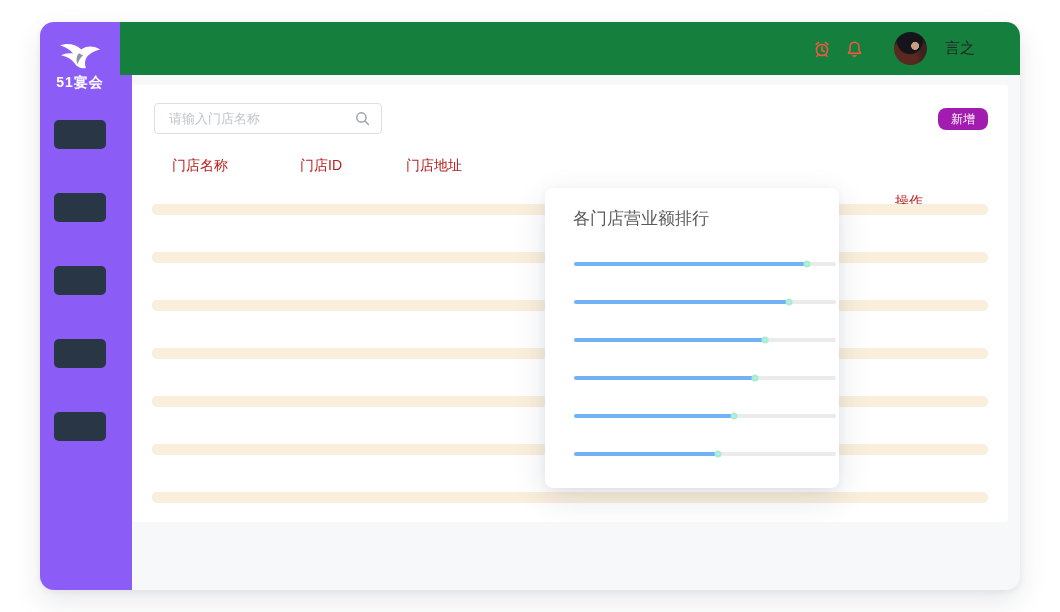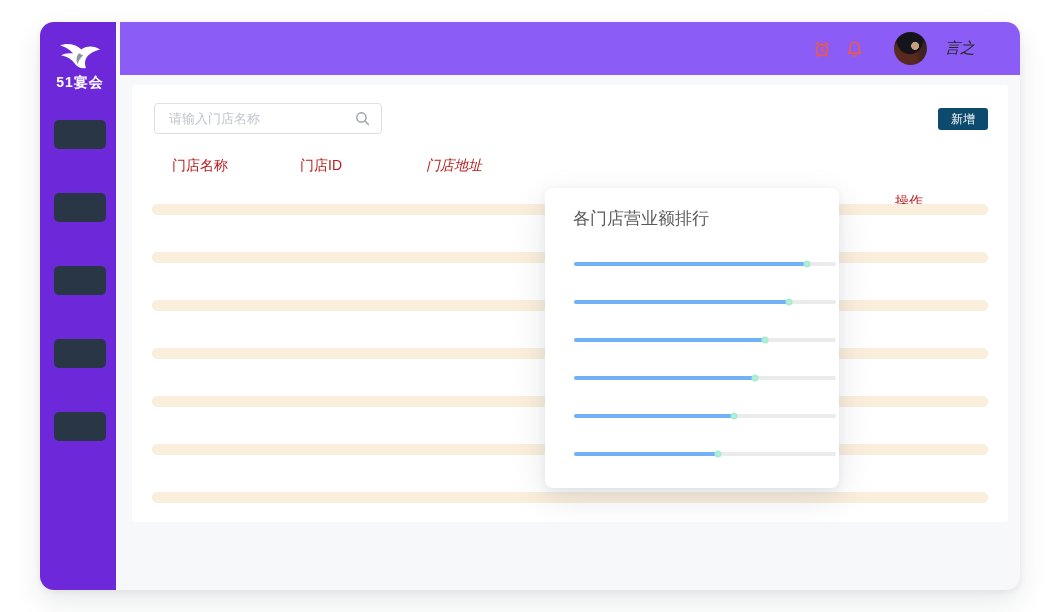--- a/index.html
+++ b/index.html
@@ -3,29 +3,29 @@
 <meta charset="utf-8">
 <style>
   * { margin:0; padding:0; box-sizing:border-box; }
   html,body { width:1060px; height:612px; background:#ffffff; font-family:"Liberation Sans", sans-serif; }
   .app {
     position:absolute; left:40px; top:22px; width:980px; height:568px;
     background:#f7f8fa; border-radius:14px; overflow:hidden;
     box-shadow:0 12px 28px rgba(30,40,60,.10), 0 2px 6px rgba(30,40,60,.06);
   }
   
-  .sidebar { position:absolute; left:0; top:0; width:76px; height:100%; background:#6d28d9; }
+  .sidebar { position:absolute; left:0; top:0; width:92px; height:100%; background:#8b5cf6; }
   .brand { position:absolute; top:18px; left:0; width:80px; text-align:center; }
   .brand svg { display:block; margin:0 auto; }
   .brand-name { color:#fff; font-size:14px; font-weight:bold; letter-spacing:1px; margin-top:2px; }
   .menu { position:absolute; top:98px; left:0; width:80px; }
   .menu-block { width:52px; height:29px; margin:0 auto 44px; background:#283646; border-radius:5px; }
   
   .main { position:absolute; left:80px; top:0; width:900px; height:100%; }
-  .topbar { position:absolute; top:0; left:0; width:100%; height:53px; background:#8b5cf6;font-style:italic; }
+  .topbar { position:absolute; top:0; left:0; width:100%; height:53px; background:#15803d; }
   .topbar-right { position:absolute; right:45px; top:0; height:53px; display:flex; align-items:center; }
   .icon-btn { background:none; border:none; cursor:pointer; display:flex; align-items:center; padding:0; }
   .icon-btn + .icon-btn { margin-left:15px; }
   .avatar {
     width:33px; height:33px; border-radius:50%; margin-left:31px; cursor:pointer;
     background:
       radial-gradient(circle at 64% 42%, #c79c83 0 13%, rgba(199,156,131,0) 15%),
       radial-gradient(circle at 48% 28%, #14141a 0 42%, rgba(20,20,26,0) 46%),
       radial-gradient(circle at 28% 78%, #59281f 0 38%, rgba(89,40,31,0) 55%),
       radial-gradient(circle at 75% 80%, #3a2320 0 40%, rgba(58,35,32,0) 55%),
@@ -38,29 +38,29 @@
   
   .search-box { position:absolute; left:22px; top:18px; width:228px; height:31px;border-radius:10px; }
   .search-box input {
     width:100%; height:100%; border:1px solid #dcdfe6; border-radius:4px;
     padding:0 36px 0 14px; font-size:13px; color:#333; outline:none; font-family:inherit;
   }
   .search-box input::placeholder { color:#c0c4cc; }
   .search-box svg { position:absolute; right:12px; top:8px; }
   .add-btn {
     position:absolute; right:20px; top:23px; width:50px; height:22px;
-    background:#0c4a6e; color:#fff; border:none; border-radius:3px;
+    background:#a21caf; color:#fff; border:none; border-radius:8px;
     font-size:12px; cursor:pointer; font-family:inherit;
   }
   
   .thead { position:absolute; left:0; top:72px; width:100%; height:22px; }
   .th { position:absolute; top:0; font-size:14px; color:#b91c1c; white-space:nowrap; }
   .th:nth-child(1){ left:40px; }
   .th:nth-child(2){ left:168px; }
-  .th:nth-child(3){ left:294px;font-style:italic; }
+  .th:nth-child(3){ left:274px; }
   .th:nth-child(4){ left:763px;margin-top:36px; }
   
   .rows { position:absolute; left:20px; top:119px; width:836px; }
   .skeleton-row { width:836px; height:11px; border-radius:5px; background:#faeedc; margin-bottom:37px; }
   
   .popover {
     position:absolute; left:505px; top:166px; width:294px; height:300px;
     background:#fff; border-radius:8px; z-index:6;
     box-shadow:0 10px 32px rgba(60,70,90,.14), 0 2px 8px rgba(60,70,90,.06);
   }

